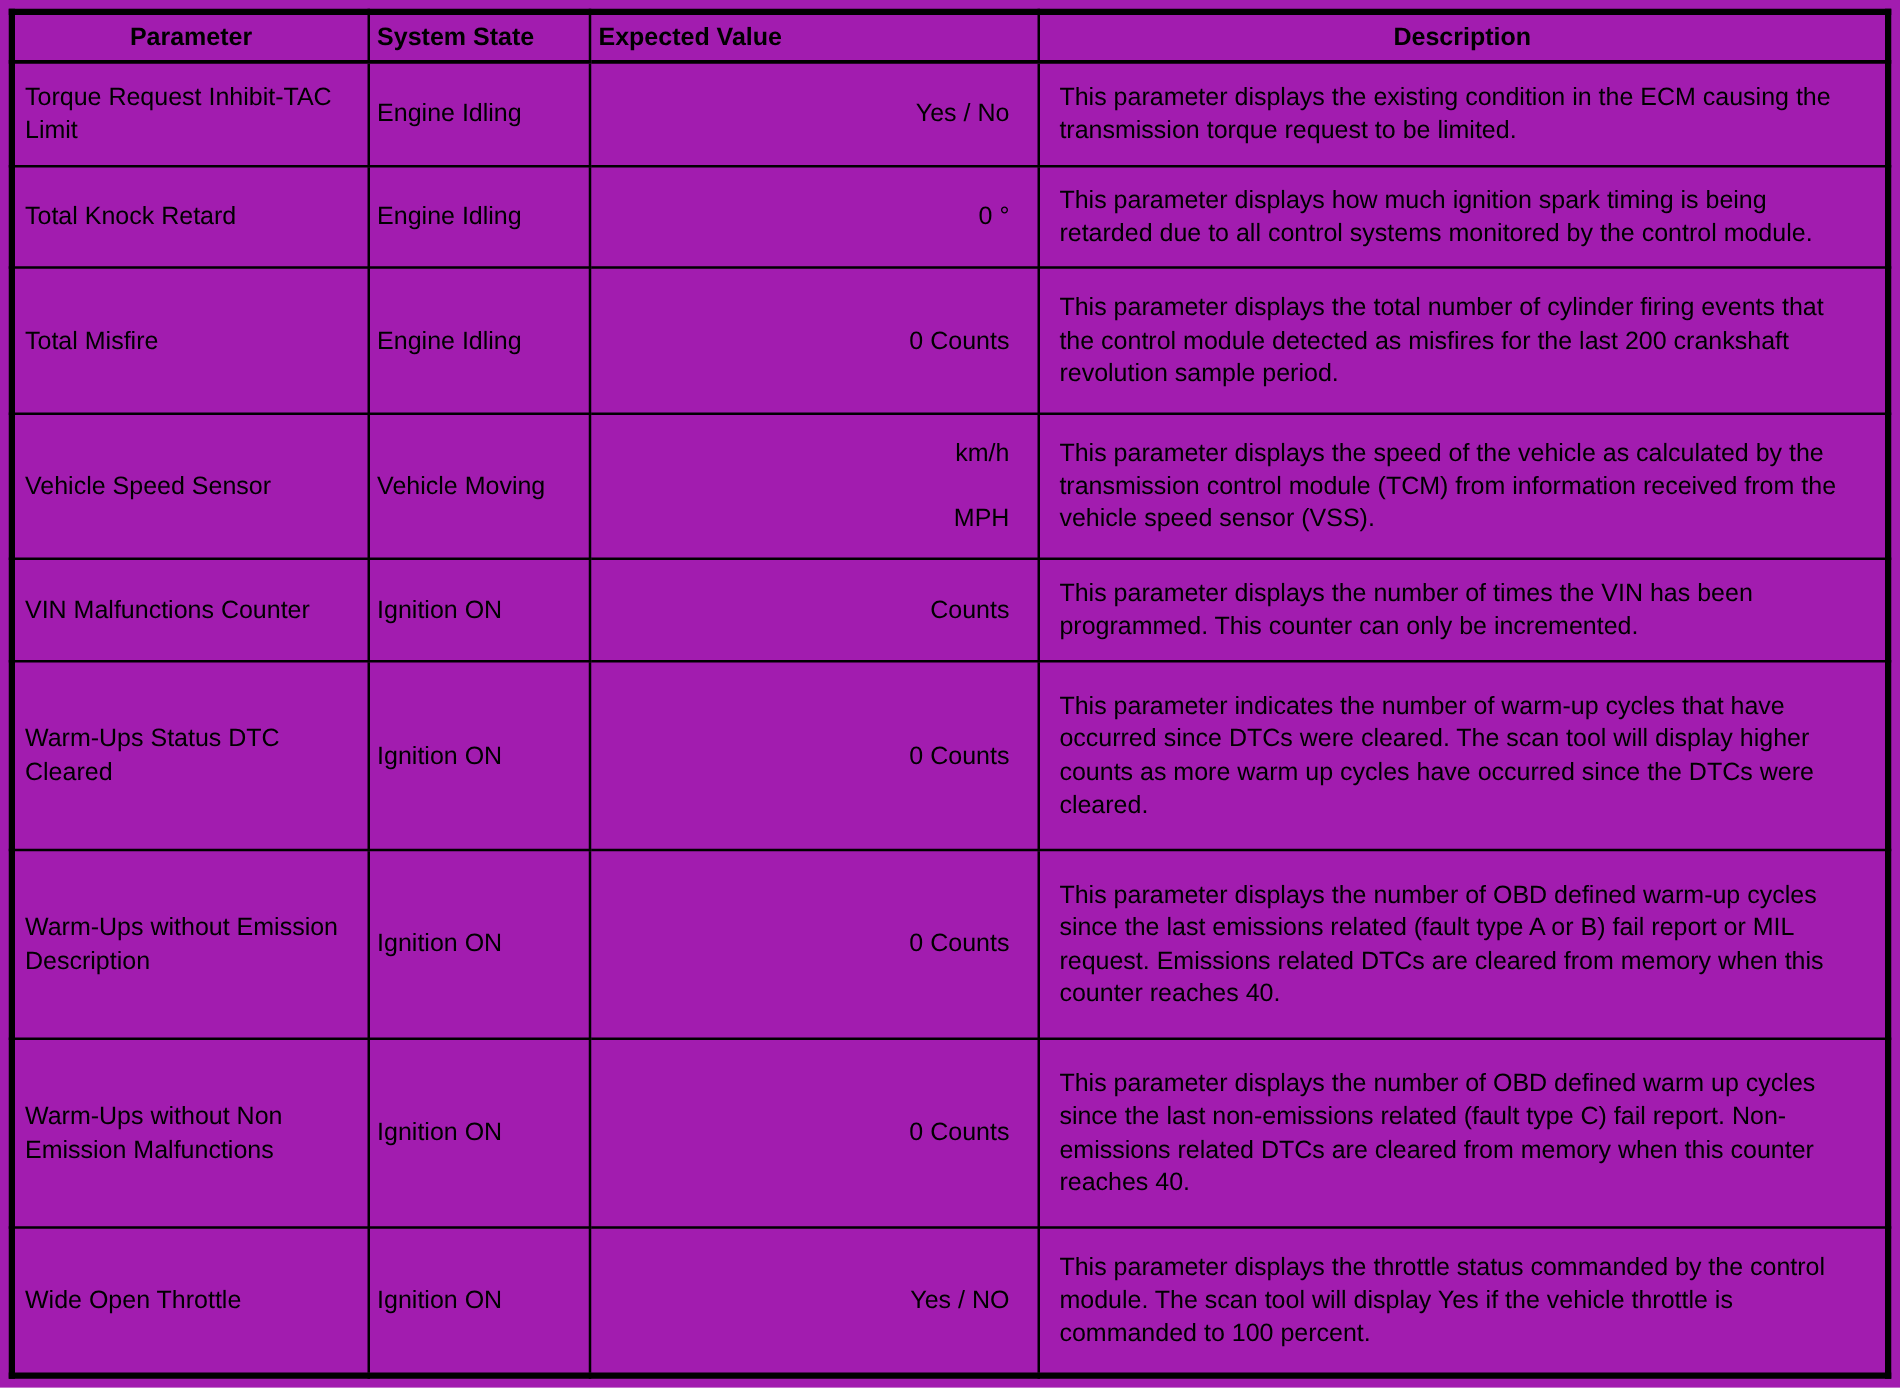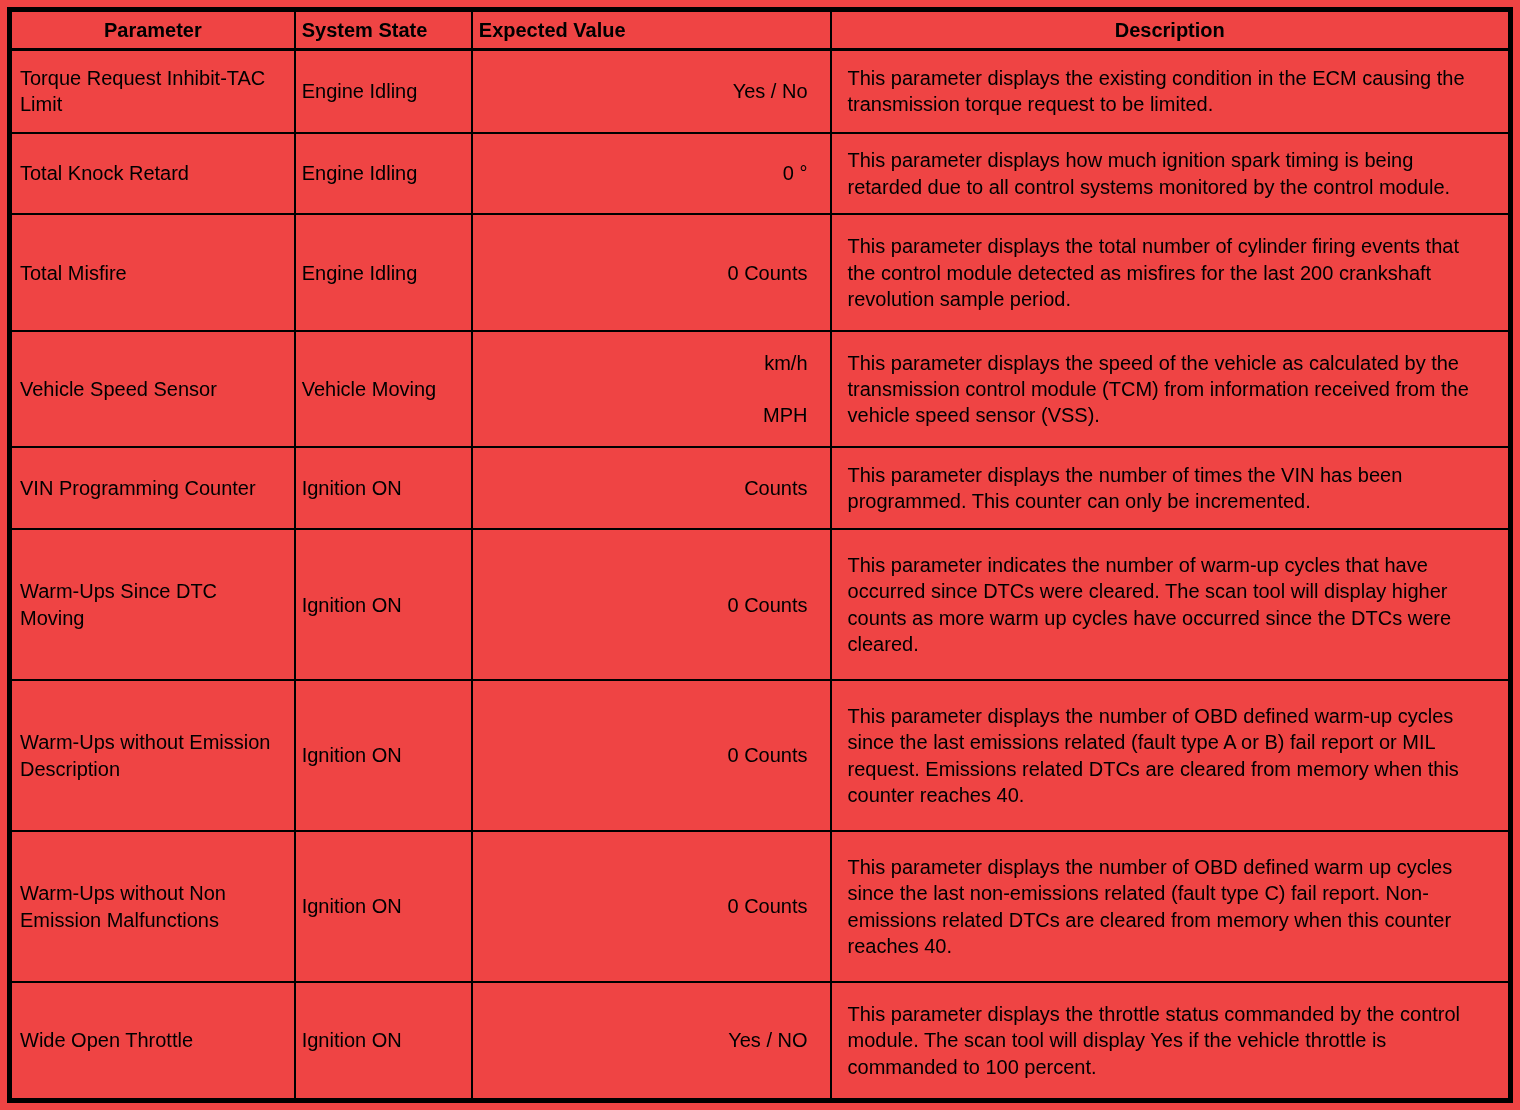--- a/index.html
+++ b/index.html
@@ -7,21 +7,21 @@
     padding: 0;
     background: #ffffff;
     font-family: "Liberation Sans", sans-serif;
     color: #000000;
   }
   .page {
     width: 1520px;
     height: 1110px;
     box-sizing: border-box;
     padding: 7px 7px;
-    background: #ef4444;
+    background: #a21caf;
   }
   table.param-table {
     width: 100%;
     height: 100%;
     border-collapse: collapse;
     border: 5px solid #000000;
     table-layout: fixed;
   }
   table.param-table th,
   table.param-table td {
@@ -94,27 +94,27 @@
         </tr>
         <tr>
           <td class="cell-parameter">Vehicle Speed Sensor</td>
           <td class="cell-state">Vehicle Moving</td>
           <td class="cell-expected">km/h
 
 MPH</td>
           <td class="cell-description">This parameter displays the speed of the vehicle as calculated by the transmission control module (TCM) from information received from the vehicle speed sensor (VSS).</td>
         </tr>
         <tr>
-          <td class="cell-parameter">VIN Programming Counter</td>
+          <td class="cell-parameter">VIN Malfunctions Counter</td>
           <td class="cell-state">Ignition ON</td>
           <td class="cell-expected">Counts</td>
           <td class="cell-description">This parameter displays the number of times the VIN has been programmed. This counter can only be incremented.</td>
         </tr>
         <tr>
-          <td class="cell-parameter">Warm-Ups Since DTC Moving</td>
+          <td class="cell-parameter">Warm-Ups Status DTC Cleared</td>
           <td class="cell-state">Ignition ON</td>
           <td class="cell-expected">0 Counts</td>
           <td class="cell-description">This parameter indicates the number of warm-up cycles that have occurred since DTCs were cleared. The scan tool will display higher counts as more warm up cycles have occurred since the DTCs were cleared.</td>
         </tr>
         <tr>
           <td class="cell-parameter">Warm-Ups without Emission Description</td>
           <td class="cell-state">Ignition ON</td>
           <td class="cell-expected">0 Counts</td>
           <td class="cell-description">This parameter displays the number of OBD defined warm-up cycles since the last emissions related (fault type A or B) fail report or MIL request. Emissions related DTCs are cleared from memory when this counter reaches 40.</td>
         </tr>

